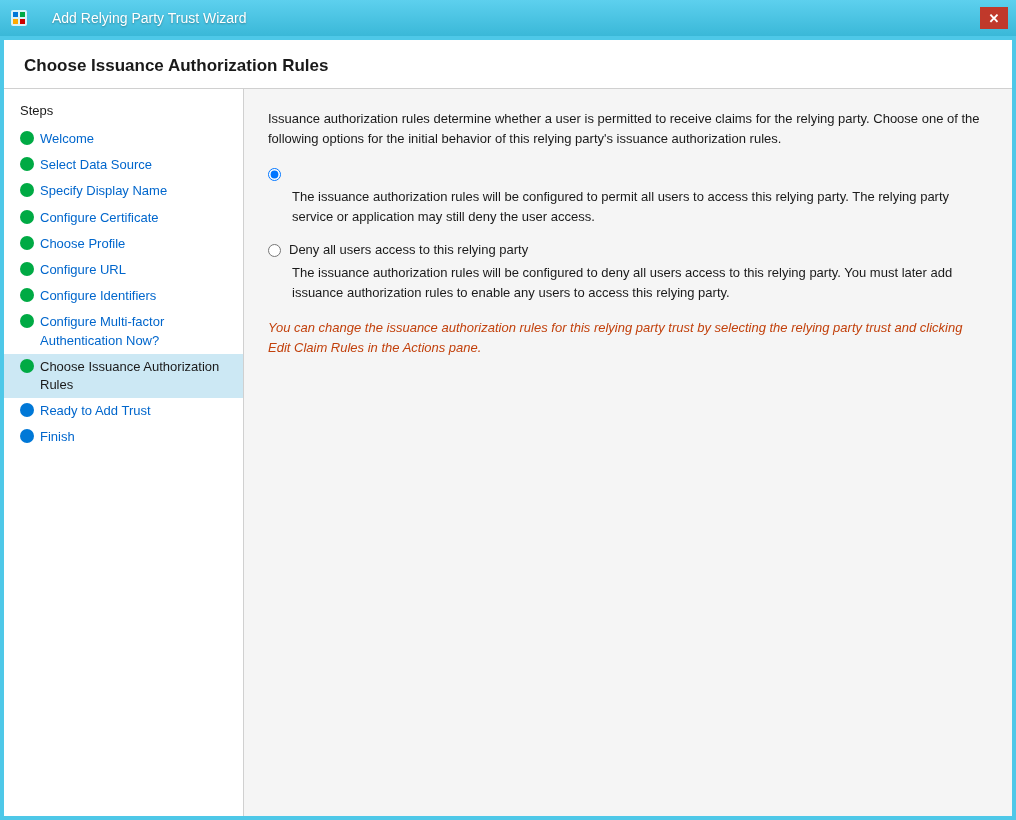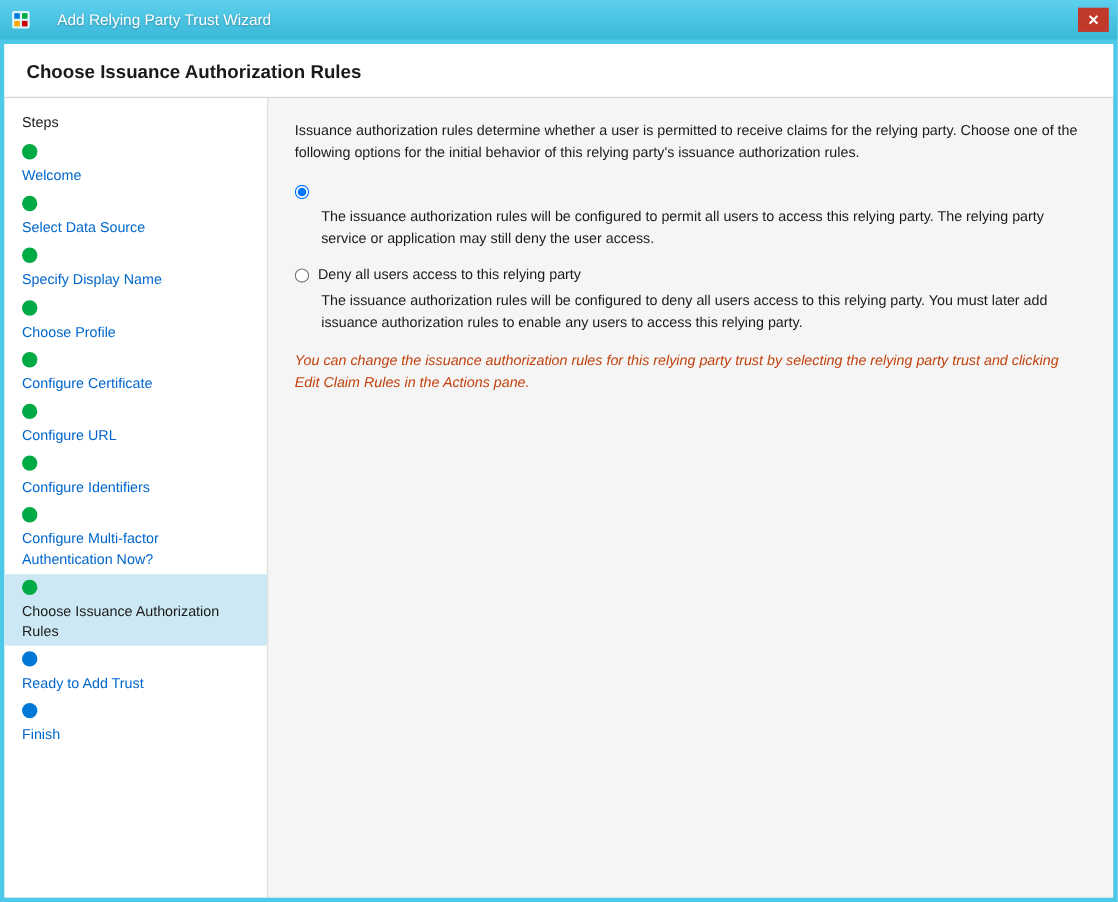--- a/index.html
+++ b/index.html
@@ -99,21 +99,20 @@
       color: #1a1a1a;
       padding: 4px 16px 8px 16px;
     }
     .sidebar-item {
       display: flex;
       align-items: flex-start;
       padding: 4px 16px;
       cursor: pointer;
       gap: 6px;
       line-height: 1.4;
-      flex-direction: column;
     }
     .sidebar-item.active {
       background: #cce8f4;
     }
     .sidebar-item .dot {
       width: 14px;
       height: 14px;
       border-radius: 50%;
       flex-shrink: 0;
       margin-top: 1px;
@@ -232,25 +231,25 @@
         <div class="sidebar-item">
           <div class="dot dot-green"></div>
           <span class="label">Select Data Source</span>
         </div>
         <div class="sidebar-item">
           <div class="dot dot-green"></div>
           <span class="label">Specify Display Name</span>
         </div>
         <div class="sidebar-item">
           <div class="dot dot-green"></div>
+          <span class="label">Configure Certificate</span>
+        </div>
+        <div class="sidebar-item">
+          <div class="dot dot-green"></div>
           <span class="label">Choose Profile</span>
-        </div>
-        <div class="sidebar-item">
-          <div class="dot dot-green"></div>
-          <span class="label">Configure Certificate</span>
         </div>
         <div class="sidebar-item">
           <div class="dot dot-green"></div>
           <span class="label">Configure URL</span>
         </div>
         <div class="sidebar-item">
           <div class="dot dot-green"></div>
           <span class="label">Configure Identifiers</span>
         </div>
         <div class="sidebar-item">

